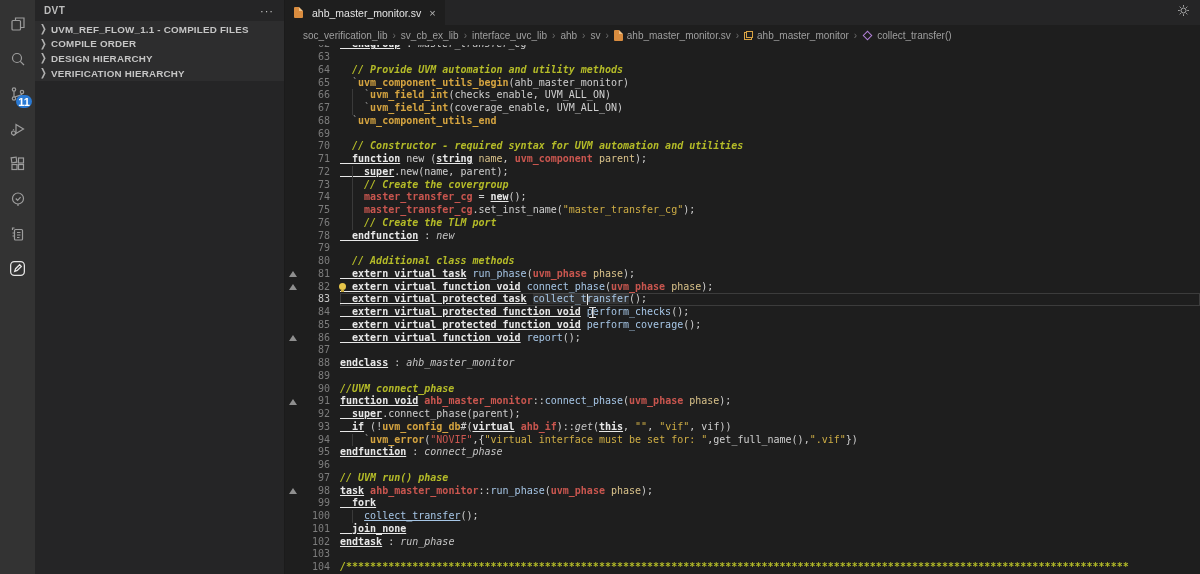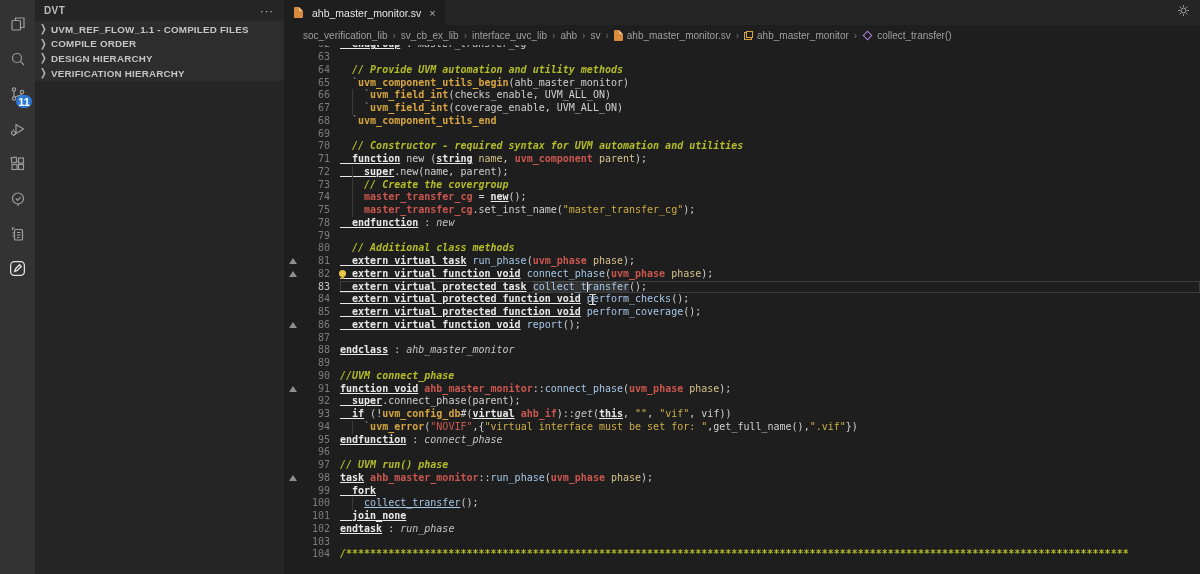--- a/index.html
+++ b/index.html
@@ -225,20 +225,21 @@
           <div class="line"><span class="glyph"></span><span class="num">66</span><span class="gap"></span><span class="text"><i class="guide" style="left: 2ch;"></i><span class="d">    `</span><span class="m">uvm_field_int</span><span class="p">(checks_enable, UVM_ALL_ON)</span></span></div>
           <div class="line"><span class="glyph"></span><span class="num">67</span><span class="gap"></span><span class="text"><i class="guide" style="left: 2ch;"></i><span class="d">    `</span><span class="m">uvm_field_int</span><span class="p">(coverage_enable, UVM_ALL_ON)</span></span></div>
           <div class="line"><span class="glyph"></span><span class="num">68</span><span class="gap"></span><span class="text"><span class="d">  `</span><span class="m">uvm_component_utils_end</span></span></div>
           <div class="line"><span class="glyph"></span><span class="num">69</span><span class="gap"></span><span class="text"></span></div>
           <div class="line"><span class="glyph"></span><span class="num">70</span><span class="gap"></span><span class="text"><span class="c">  // Constructor - required syntax for UVM automation and utilities</span></span></div>
           <div class="line"><span class="glyph"></span><span class="num">71</span><span class="gap"></span><span class="text"><span class="k">  function</span><span class="p"> new (</span><span class="k">string</span><span class="pa"> name</span><span class="p">, </span><span class="t">uvm_component</span><span class="pa"> parent</span><span class="p">);</span></span></div>
           <div class="line"><span class="glyph"></span><span class="num">72</span><span class="gap"></span><span class="text"><i class="guide" style="left: 2ch;"></i><span class="k">    super</span><span class="p">.new(name, parent);</span></span></div>
           <div class="line"><span class="glyph"></span><span class="num">73</span><span class="gap"></span><span class="text"><i class="guide" style="left: 2ch;"></i><span class="c">    // Create the covergroup</span></span></div>
           <div class="line"><span class="glyph"></span><span class="num">74</span><span class="gap"></span><span class="text"><i class="guide" style="left: 2ch;"></i><span class="t">    master_transfer_cg</span><span class="p"> = </span><span class="k">new</span><span class="p">();</span></span></div>
           <div class="line"><span class="glyph"></span><span class="num">75</span><span class="gap"></span><span class="text"><i class="guide" style="left: 2ch;"></i><span class="t">    master_transfer_cg</span><span class="p">.set_inst_name(</span><span class="s">"master_transfer_cg"</span><span class="p">);</span></span></div>
+          <div class="line"><span class="glyph"></span><span class="num">76</span><span class="gap"></span><span class="text"><i class="guide" style="left: 2ch;"></i><span class="c">    // Create the TLM port</span></span></div>
           <div class="line"><span class="glyph"></span><span class="num">78</span><span class="gap"></span><span class="text"><span class="k">  endfunction</span><span class="p"> : </span><span class="i">new</span></span></div>
           <div class="line"><span class="glyph"></span><span class="num">79</span><span class="gap"></span><span class="text"></span></div>
           <div class="line"><span class="glyph"></span><span class="num">80</span><span class="gap"></span><span class="text"><span class="c">  // Additional class methods</span></span></div>
           <div class="line"><span class="glyph"><i class="tri"></i></span><span class="num">81</span><span class="gap"></span><span class="text"><span class="k">  extern virtual task</span><span class="f"> run_phase</span><span class="p">(</span><span class="t">uvm_phase</span><span class="pa"> phase</span><span class="p">);</span></span></div>
           <div class="line"><span class="glyph"><i class="tri"></i></span><span class="num">82</span><span class="gap"></span><span class="text"><span class="k">  extern virtual function void</span><span class="f"> connect_phase</span><span class="p">(</span><span class="t">uvm_phase</span><span class="pa"> phase</span><span class="p">);</span></span><i class="bulb"></i></div>
           <div class="line cur"><span class="glyph"></span><span class="num">83</span><span class="gap"></span><span class="text"><span class="k">  extern virtual protected task</span><span class="p"> </span><span class="focc">collect_transfer</span><span class="p">();</span><i class="caret" style="left: 41ch;"></i></span></div>
           <div class="line"><span class="glyph"></span><span class="num">84</span><span class="gap"></span><span class="text"><span class="k">  extern virtual protected function void</span><span class="f"> perform_checks</span><span class="p">();</span><i class="ibeam" style="left: 41.4ch;"></i></span></div>
           <div class="line"><span class="glyph"></span><span class="num">85</span><span class="gap"></span><span class="text"><span class="k">  extern virtual protected function void</span><span class="f"> perform_coverage</span><span class="p">();</span></span></div>
           <div class="line"><span class="glyph"><i class="tri"></i></span><span class="num">86</span><span class="gap"></span><span class="text"><span class="k">  extern virtual function void</span><span class="f"> report</span><span class="p">();</span></span></div>
           <div class="line"><span class="glyph"></span><span class="num">87</span><span class="gap"></span><span class="text"></span></div>

